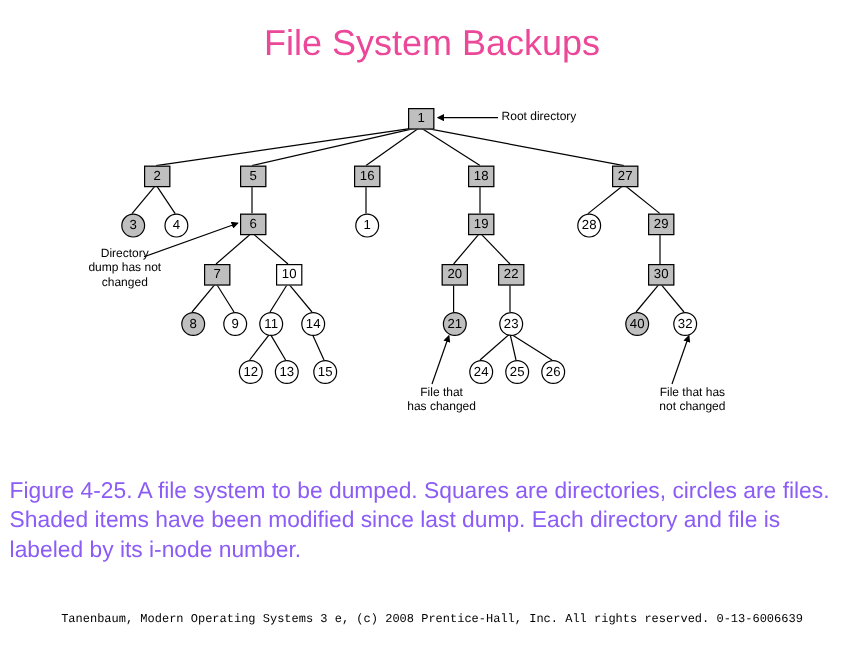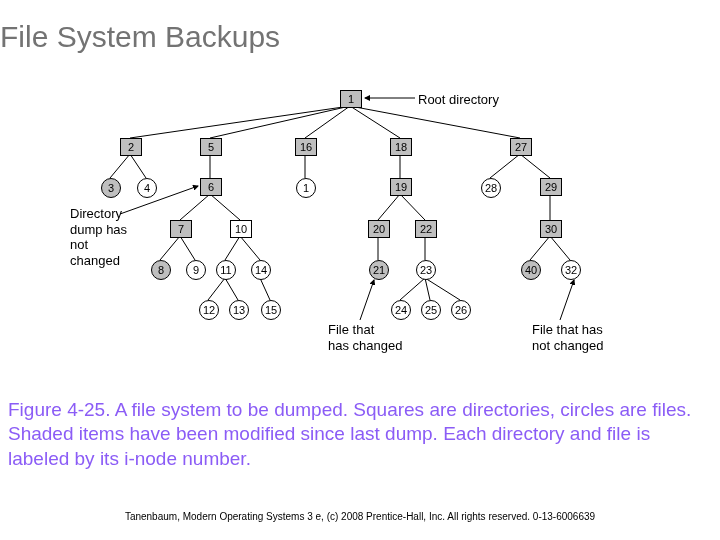--- a/index.html
+++ b/index.html
@@ -9,22 +9,23 @@
     height: 540px;
     font-family: Arial, Helvetica, sans-serif;
     background: #fff;
     position: relative;
   }
   .title {
     position: absolute;
     top: 20px;
     left: 0;
     right: 0;
+    text-align: center;
     font-size: 30px;
-    color: #737373;
+    color: #ec4899;
     font-weight: normal;
   }
   .diagram {
     position: absolute;
     top: 90px;
     left: 80px;
     width: 560px;
     height: 290px;
   }
   .node {
@@ -47,23 +48,23 @@
   .ci {
     width: 18px;
     height: 18px;
     border-radius: 50%;
   }
   .ci.shaded {
     background: #bfbfbf;
   }
   .label {
     position: absolute;
-    font-size: 13px;
+    font-size: 10px;
     line-height: 1.2;
-    text-align: left;
+    text-align: center;
   }
   svg.edges {
     position: absolute;
     top: 0;
     left: 0;
     width: 560px;
     height: 290px;
     pointer-events: none;
   }
   svg.edges line {
@@ -79,21 +80,21 @@
     line-height: 1.28;
     color: #8b5cf6;
   }
   .footer {
     position: absolute;
     bottom: 18px;
     left: 0;
     right: 0;
     text-align: center;
     font-size: 10px;
-    font-family: Liberation Sans, sans-serif;
+    font-family: Liberation Mono, monospace;
   }
 </style>
 </head>
 <body>
 
 <div class="title">File System Backups</div>
 
 <div class="diagram">
 <svg class="edges">
   <defs>

